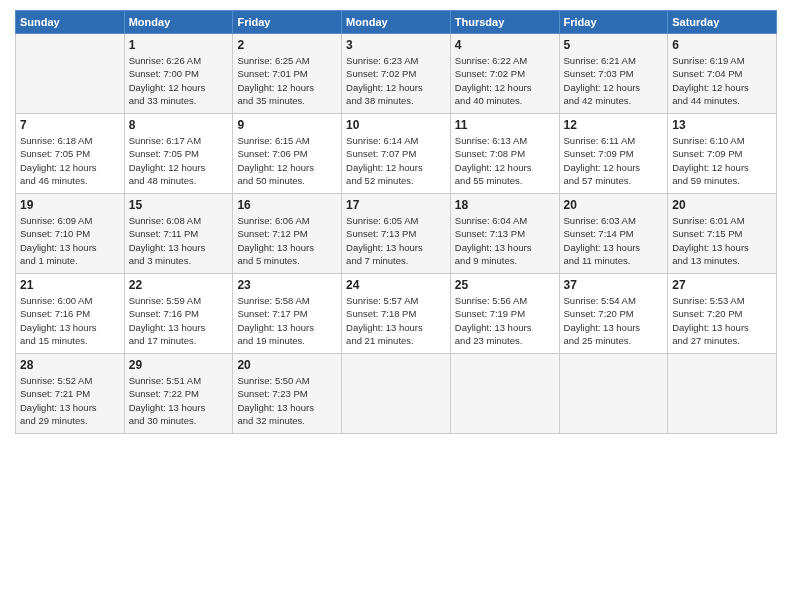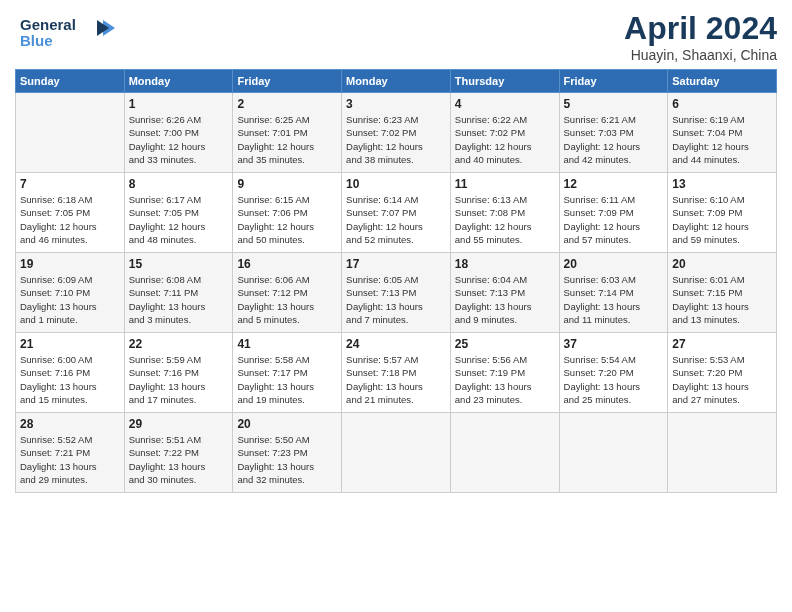--- a/index.html
+++ b/index.html
@@ -74,39 +74,20 @@
     .day-info {
       font-size: 9.5px;
       color: #333;
       line-height: 1.4;
     }
   </style>
 </head>
 <body>
 
 <div class="page">
-  <div class="header">
-    <div class="logo">
-      <div>
-        <svg width="110" height="45" viewBox="0 0 110 45">
-
-          <text x="5" y="20" font-family="Arial" font-size="15" font-weight="bold" fill="#1a3a5c">General</text>
-          <text x="5" y="36" font-family="Arial" font-size="15" font-weight="bold" fill="#4a90d9">Blue</text>
-
-          <polygon points="82,8 100,8 100,28 82,28" fill="none"></polygon>
-          <path d="M88 10 L100 18 L88 26 Z" fill="#4a90d9"></path>
-          <path d="M82 10 L94 18 L82 26 Z" fill="#1a3a5c"></path>
-        </svg>
-      </div>
-    </div>
-    <div class="title-area">
-      <div class="month-title">April 2024</div>
-      <div class="location">Huayin, Shaanxi, China</div>
-    </div>
-  </div>
 
   <table>
     <thead>
       <tr>
       <th>Sunday</th>
           <th>Monday</th>
           <th>Friday</th>
           <th>Monday</th>
           <th>Thursday</th>
           <th>Friday</th>
@@ -204,21 +185,21 @@
         <tr>
           <td>
             <span class="day-number">21</span>
             <div class="day-info">Sunrise: 6:00 AM<br>Sunset: 7:16 PM<br>Daylight: 13 hours<br>and 15 minutes.</div>
           </td>
           <td>
             <span class="day-number">22</span>
             <div class="day-info">Sunrise: 5:59 AM<br>Sunset: 7:16 PM<br>Daylight: 13 hours<br>and 17 minutes.</div>
           </td>
           <td>
-            <span class="day-number">41</span>
+            <span class="day-number">23</span>
             <div class="day-info">Sunrise: 5:58 AM<br>Sunset: 7:17 PM<br>Daylight: 13 hours<br>and 19 minutes.</div>
           </td>
           <td>
             <span class="day-number">24</span>
             <div class="day-info">Sunrise: 5:57 AM<br>Sunset: 7:18 PM<br>Daylight: 13 hours<br>and 21 minutes.</div>
           </td>
           <td>
             <span class="day-number">25</span>
             <div class="day-info">Sunrise: 5:56 AM<br>Sunset: 7:19 PM<br>Daylight: 13 hours<br>and 23 minutes.</div>
           </td>

